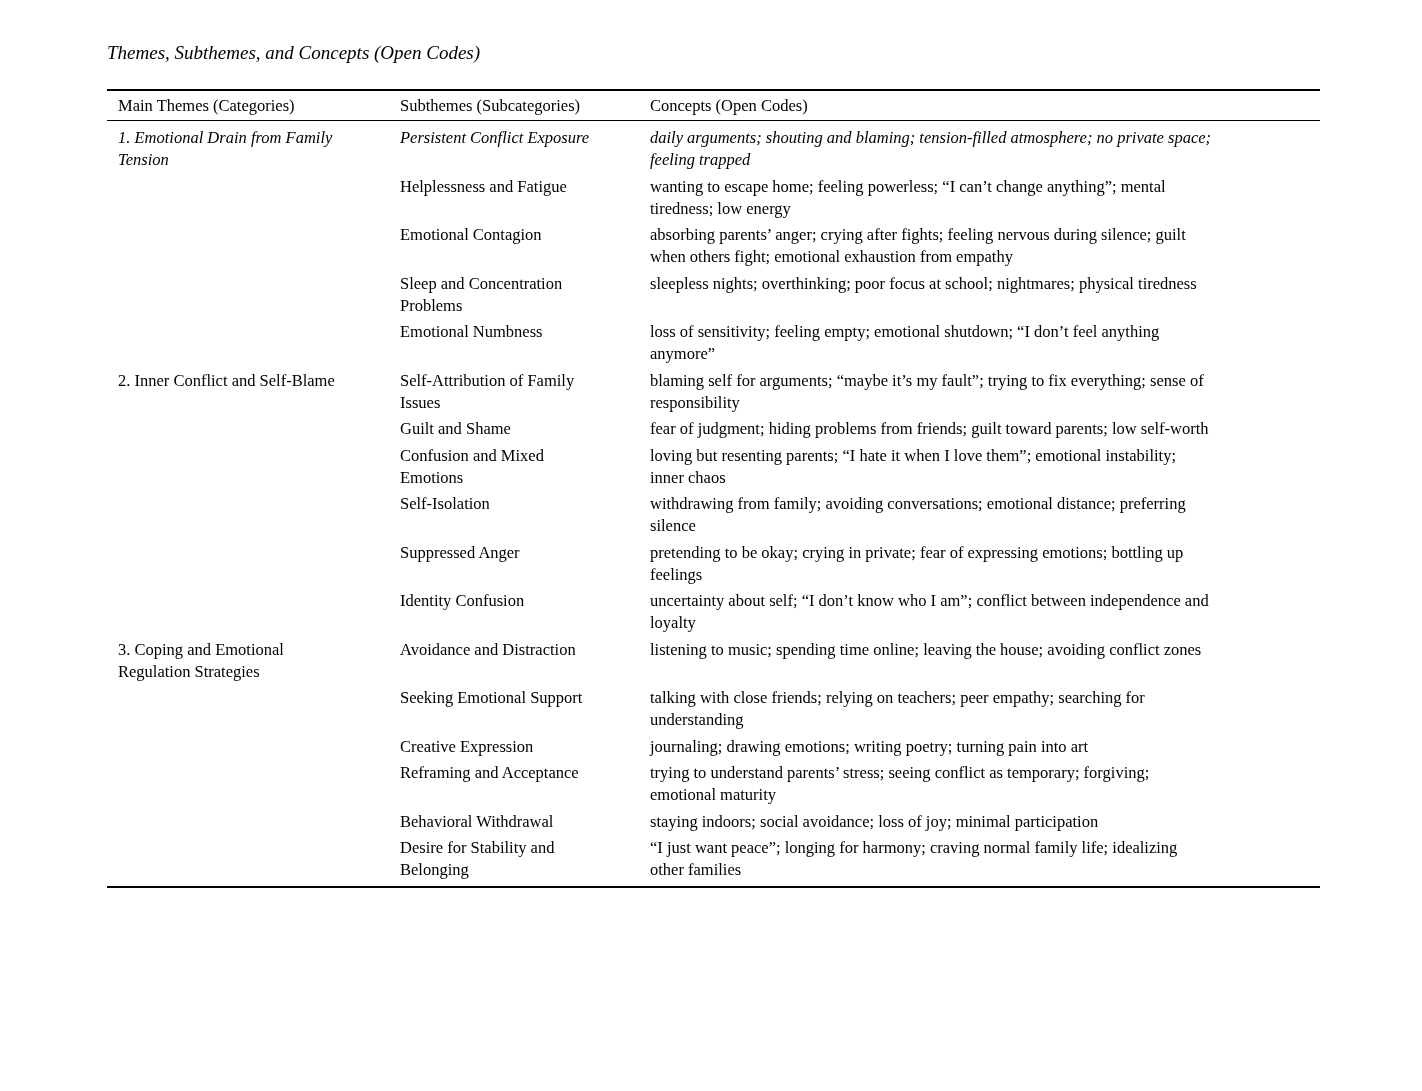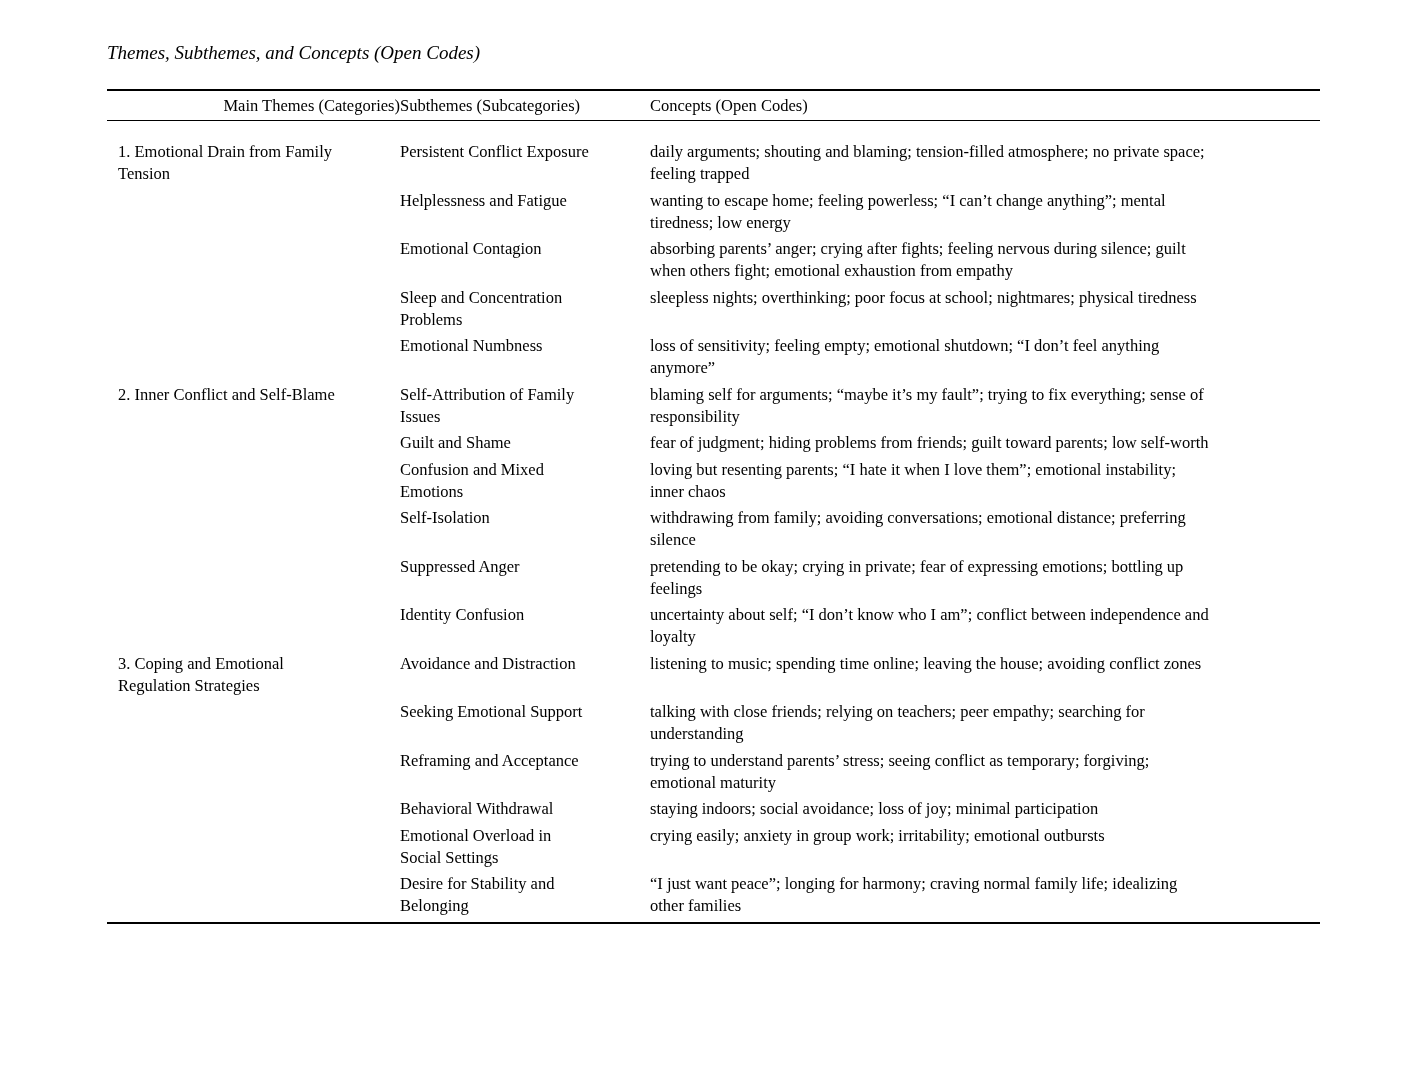--- a/index.html
+++ b/index.html
@@ -36,30 +36,30 @@
   col.c3 { width: 670px; }
   th {
     text-align: left;
     font-weight: normal;
     font-size: 16.5px;
     border-bottom: 1px solid #000;
     padding: 4px 0 3px 0;
     line-height: 22px;
     vertical-align: top;
   }
-  th.h-theme { padding-left: 11px; text-align: right; }
+  th.h-theme { padding-left: 11px; }
   td {
     vertical-align: top;
     line-height: 22px;
     padding: 0 20px 4.5px 0;
     white-space: pre-line;
   }
   td.col-theme { padding-left: 11px; padding-right: 12px; }
   td.col-concepts { padding-right: 0; }
-  tbody tr:first-child td { padding-top: 20px; }
+  tbody tr:first-child td { padding-top: 6px; font-style: italic; }
 </style>
 </head>
 <body>
 
 <div class="page">
 
   <div class="table-title">Themes, Subthemes, and Concepts (Open Codes)</div>
 
   <table class="themes-table">
     <colgroup>
@@ -150,34 +150,33 @@
           <td class="col-concepts">listening to music; spending time online; leaving the house; avoiding conflict zones</td>
         </tr>
         <tr>
           <td class="col-theme"></td>
           <td class="col-subtheme">Seeking Emotional Support</td>
           <td class="col-concepts">talking with close friends; relying on teachers; peer empathy; searching for
 understanding</td>
         </tr>
         <tr>
           <td class="col-theme"></td>
+          <td class="col-subtheme">Creative Expression</td>
+          <td class="col-concepts">journaling; drawing emotions; writing poetry; turning pain into art</td>
+        </tr>
+        <tr>
+          <td class="col-theme"></td>
           <td class="col-subtheme">Reframing and Acceptance</td>
           <td class="col-concepts">trying to understand parents’ stress; seeing conflict as temporary; forgiving;
 emotional maturity</td>
         </tr>
         <tr>
           <td class="col-theme"></td>
           <td class="col-subtheme">Behavioral Withdrawal</td>
           <td class="col-concepts">staying indoors; social avoidance; loss of joy; minimal participation</td>
-        </tr>
-        <tr>
-          <td class="col-theme"></td>
-          <td class="col-subtheme">Emotional Overload in
-Social Settings</td>
-          <td class="col-concepts">crying easily; anxiety in group work; irritability; emotional outbursts</td>
         </tr>
         <tr>
           <td class="col-theme"></td>
           <td class="col-subtheme">Desire for Stability and
 Belonging</td>
           <td class="col-concepts">“I just want peace”; longing for harmony; craving normal family life; idealizing
 other families</td>
         </tr>
       </tbody>
   </table>

